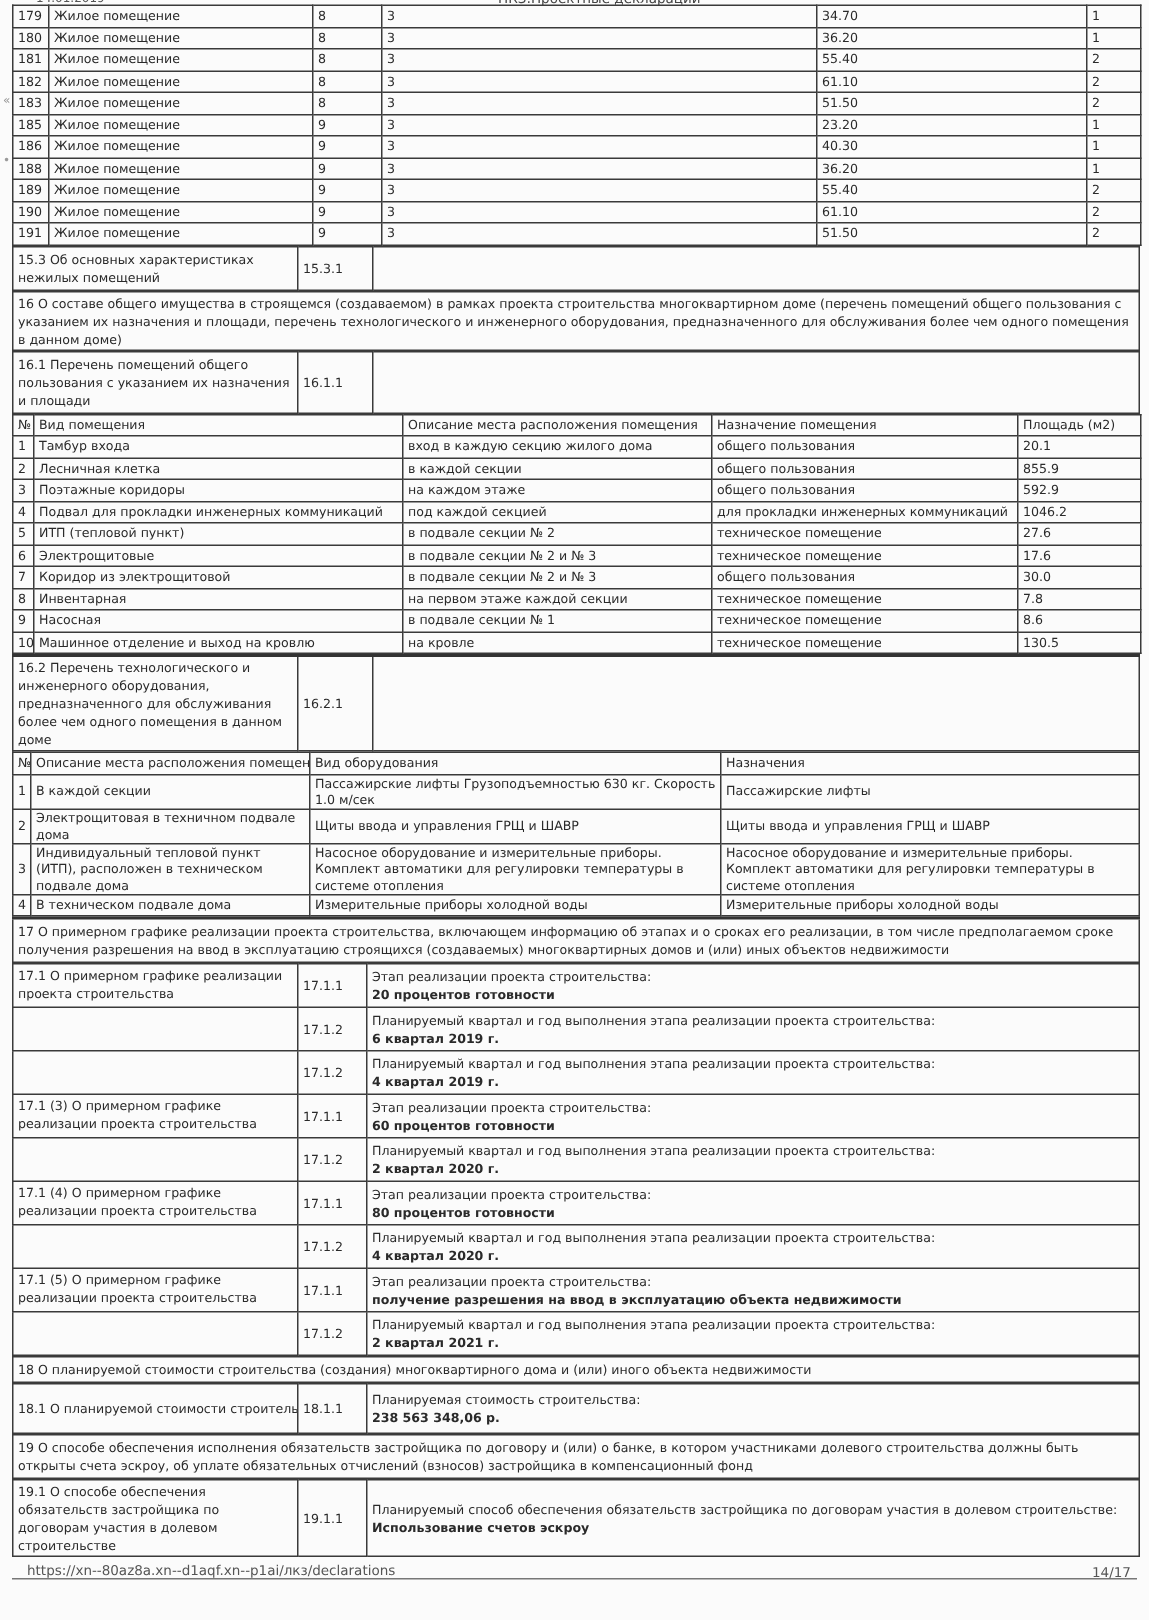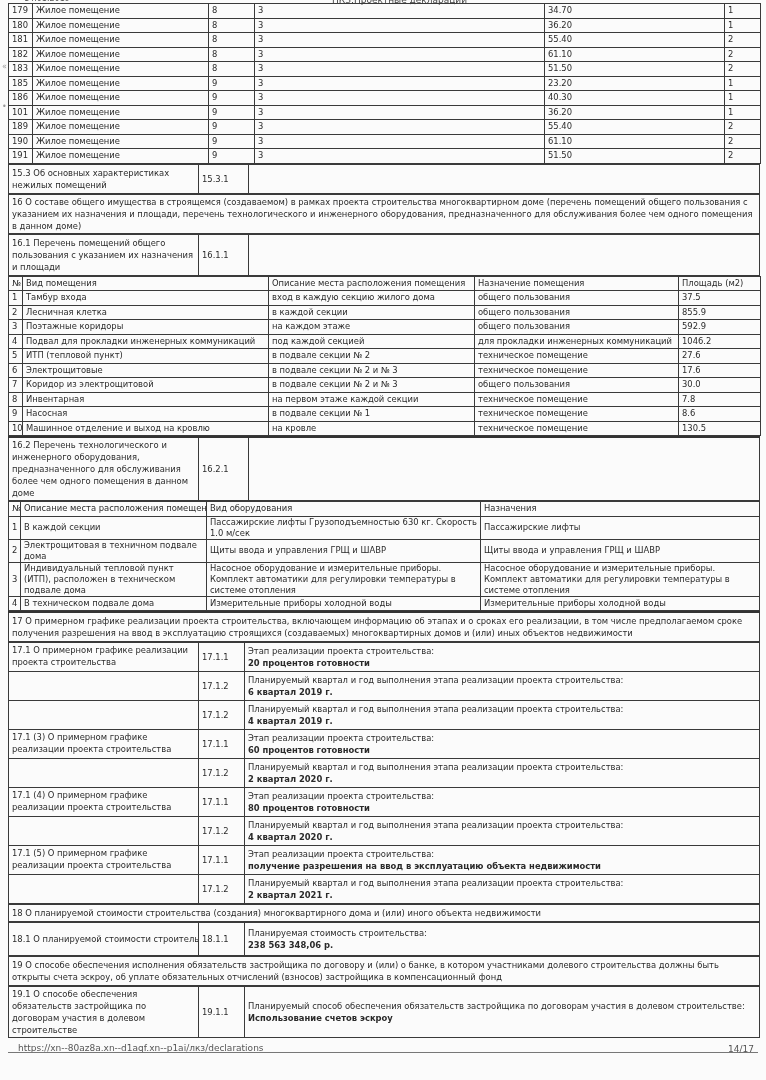--- a/index.html
+++ b/index.html
@@ -91,21 +91,21 @@
         </tr>
         <tr>
           <td>186</td>
           <td>Жилое помещение</td>
           <td>9</td>
           <td>3</td>
           <td>40.30</td>
           <td>1</td>
         </tr>
         <tr>
-          <td>101</td>
+          <td>188</td>
           <td>Жилое помещение</td>
           <td>9</td>
           <td>3</td>
           <td>36.20</td>
           <td>1</td>
         </tr>
         <tr>
           <td>189</td>
           <td>Жилое помещение</td>
           <td>9</td>
@@ -186,21 +186,21 @@
         <td>Назначение помещения</td>
         <td>Площадь (м2)</td>
       </tr>
     </thead>
     <tbody id="rooms-body">
         <tr>
           <td>1</td>
           <td>Тамбур входа</td>
           <td>вход в каждую секцию жилого дома</td>
           <td>общего пользования</td>
-          <td>37.5</td>
+          <td>20.1</td>
         </tr>
         <tr>
           <td>2</td>
           <td>Лесничная клетка</td>
           <td>в каждой секции</td>
           <td>общего пользования</td>
           <td>855.9</td>
         </tr>
         <tr>
           <td>3</td>

